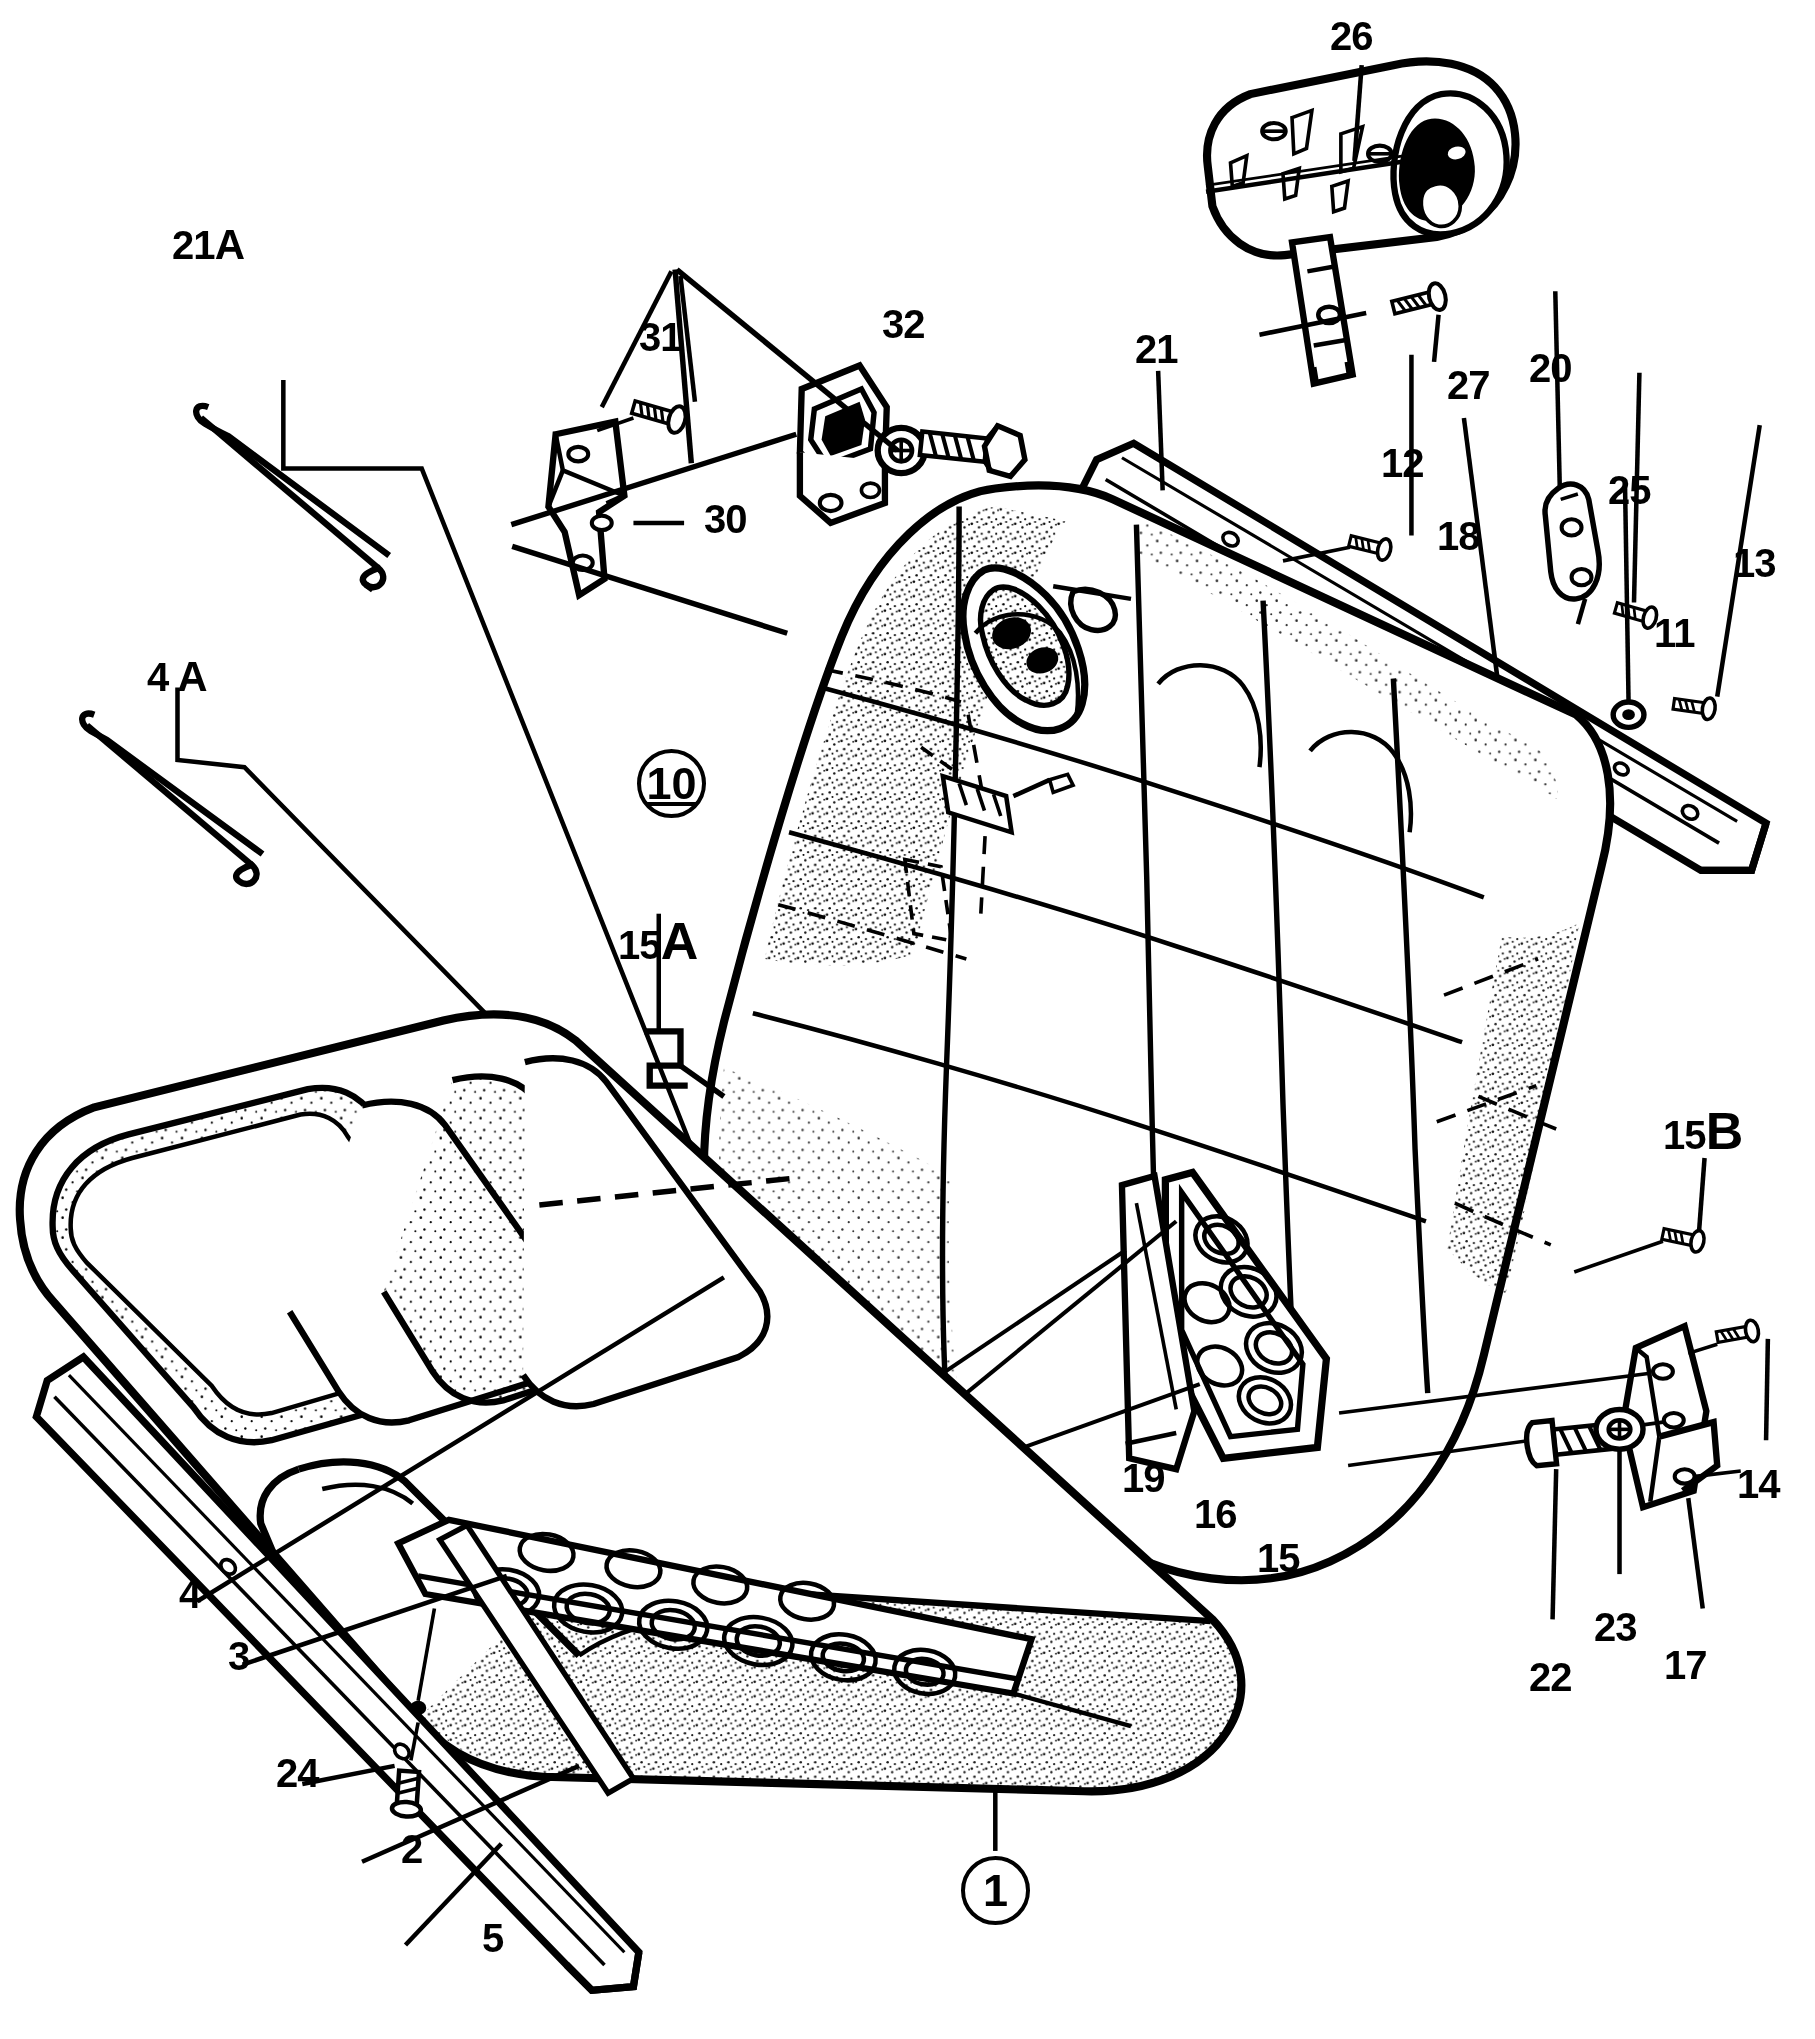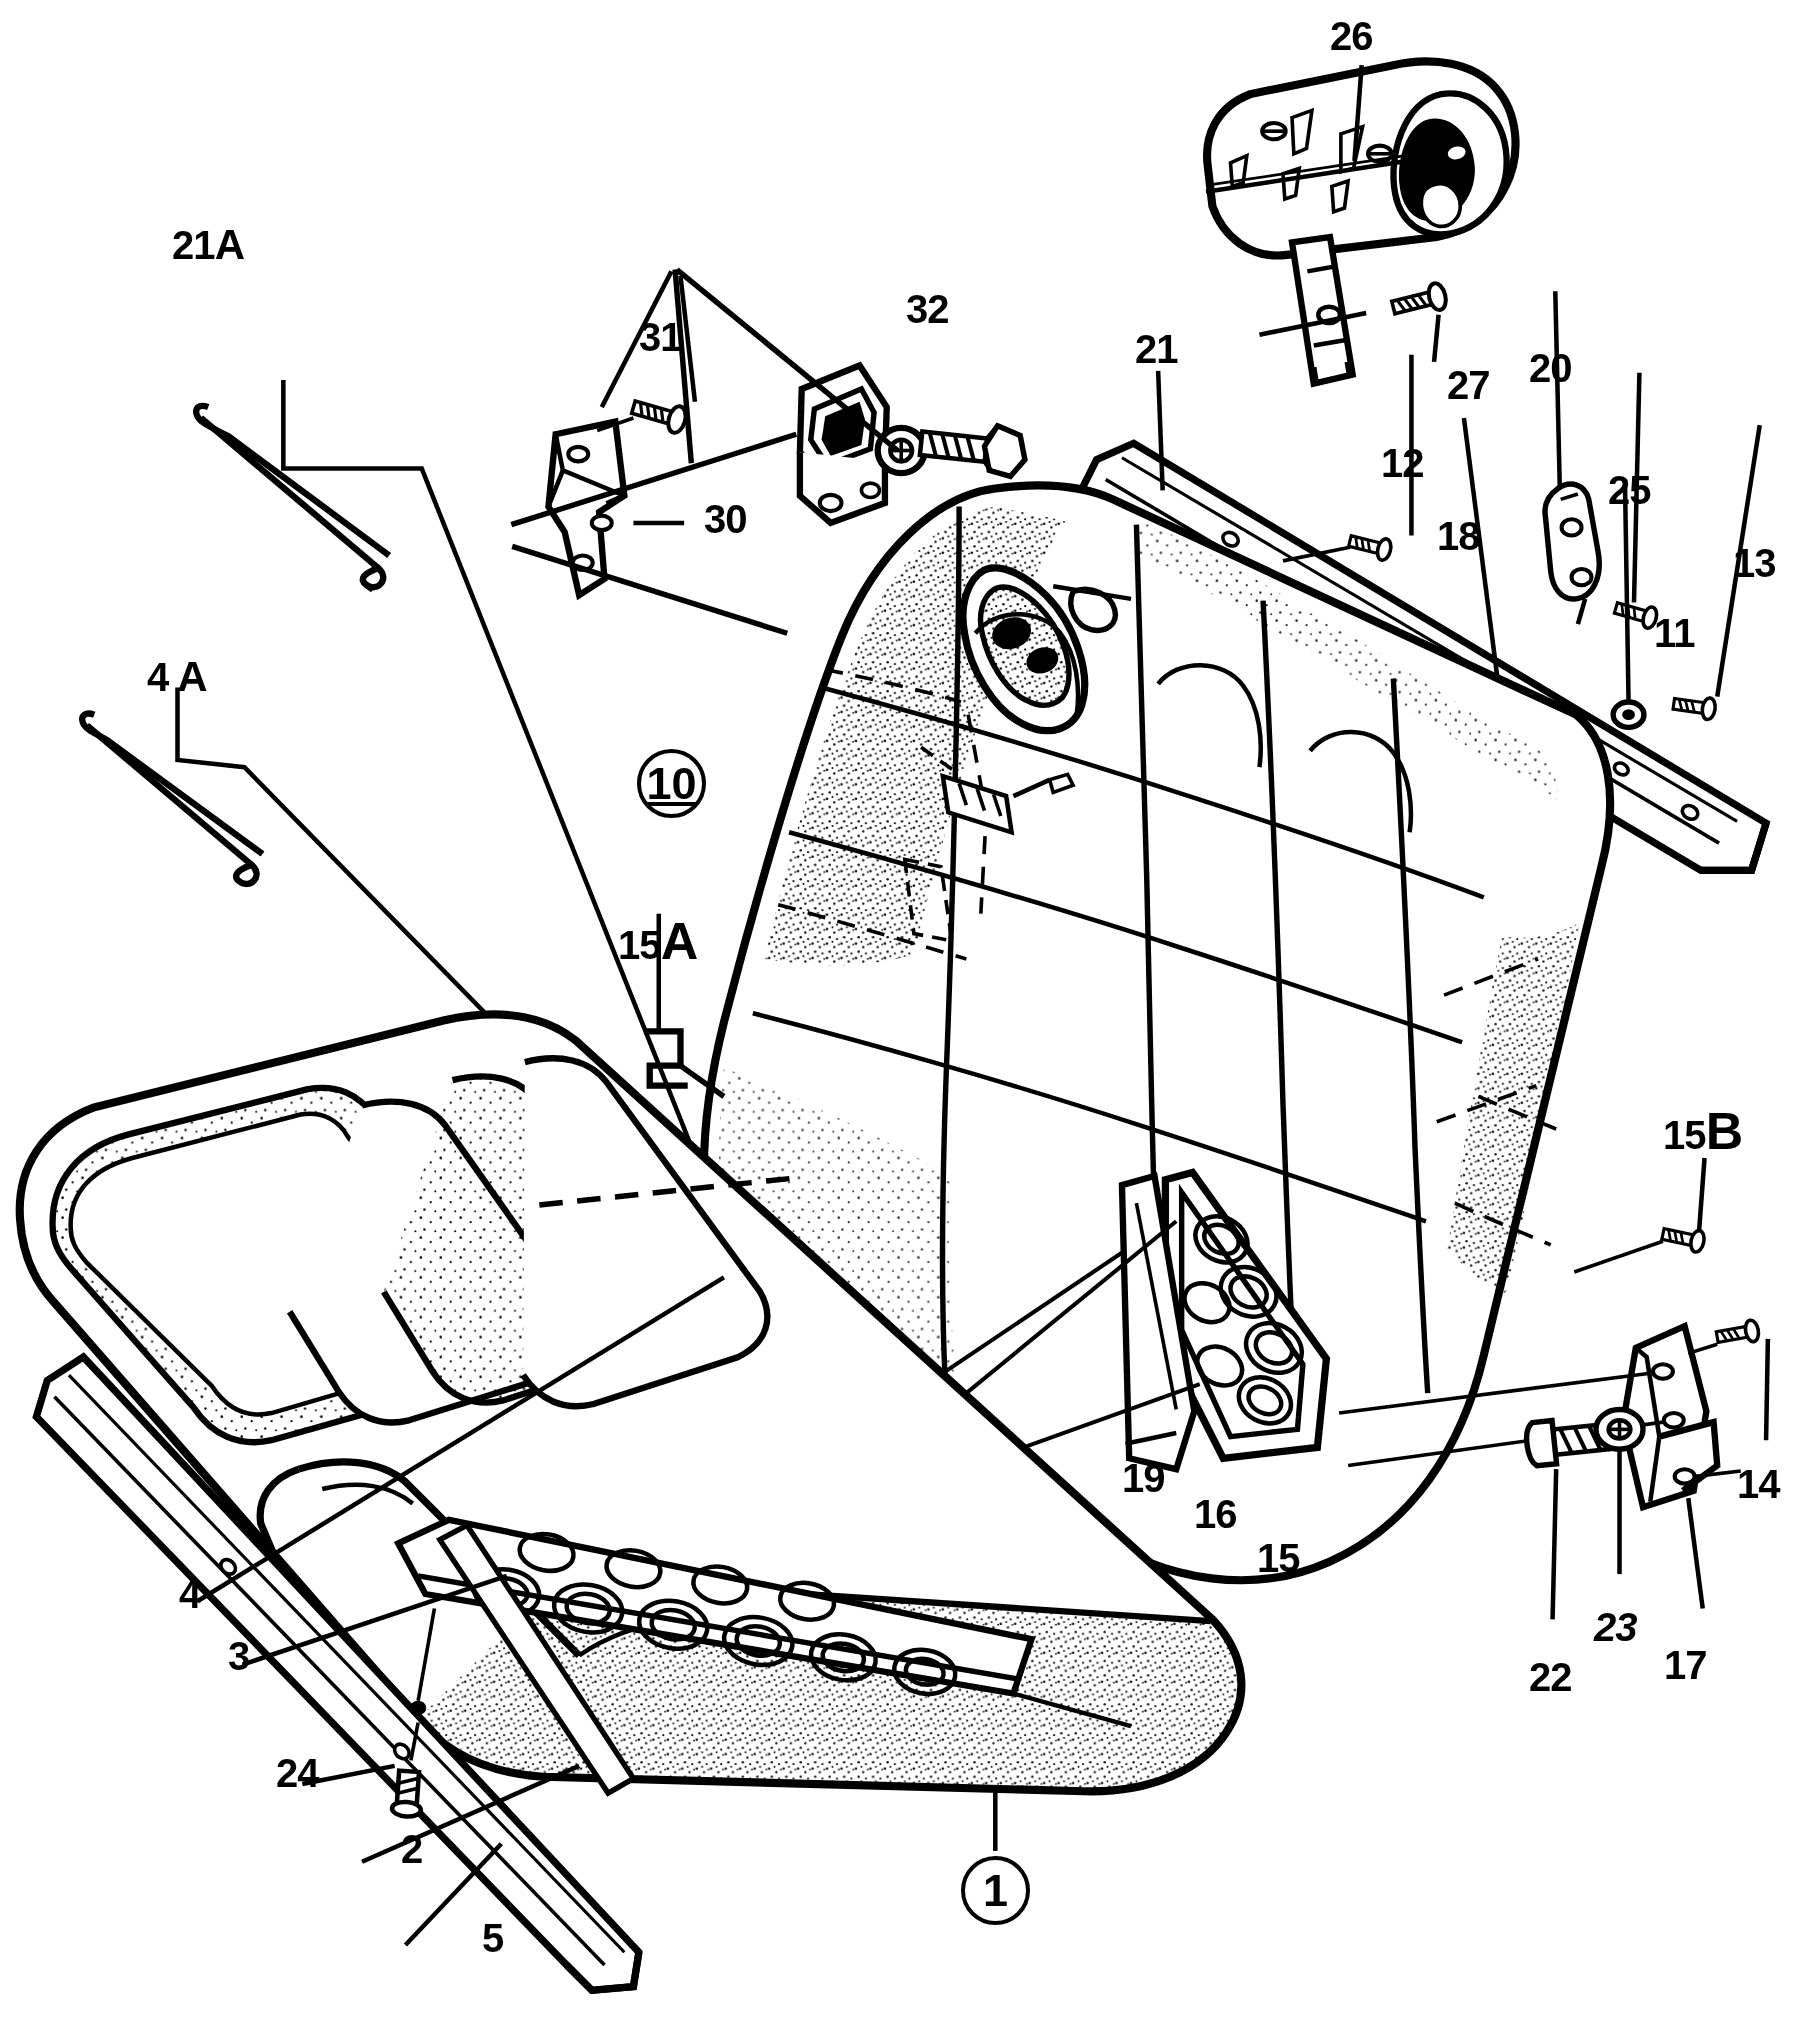--- a/index.html
+++ b/index.html
@@ -520,21 +520,21 @@
   </svg>
 
   <div class="callout" style="left:172px; top:224px;">
     <span class="num">21</span><span class="suf">A</span>
   </div>
 
   <div class="callout" style="left:639px; top:317px;">
     <span class="num">31</span>
   </div>
 
-  <div class="callout" style="left:882px; top:289px;margin-left:24px;">
+  <div class="callout" style="left:882px; top:304px;">
     <span class="num">32</span>
   </div>
 
   <div class="callout" style="left:1330px; top:16.3px;">
     <span class="num">26</span>
   </div>
 
   <div class="callout" style="left:1135px; top:329px;">
     <span class="num">21</span>
   </div>
@@ -596,21 +596,21 @@
   </div>
 
   <div class="callout" style="left:1257px; top:1538px;">
     <span class="num">15</span>
   </div>
 
   <div class="callout" style="left:1529px; top:1657px;">
     <span class="num">22</span>
   </div>
 
-  <div class="callout" style="left:1594px; top:1607px;font-style:italic;">
+  <div class="callout" style="left:1594px; top:1607px;">
     <span class="num">23</span>
   </div>
 
   <div class="callout" style="left:1664px; top:1645px;">
     <span class="num">17</span>
   </div>
 
   <div class="callout" style="left:1737px; top:1464px;">
     <span class="num">14</span>
   </div>

